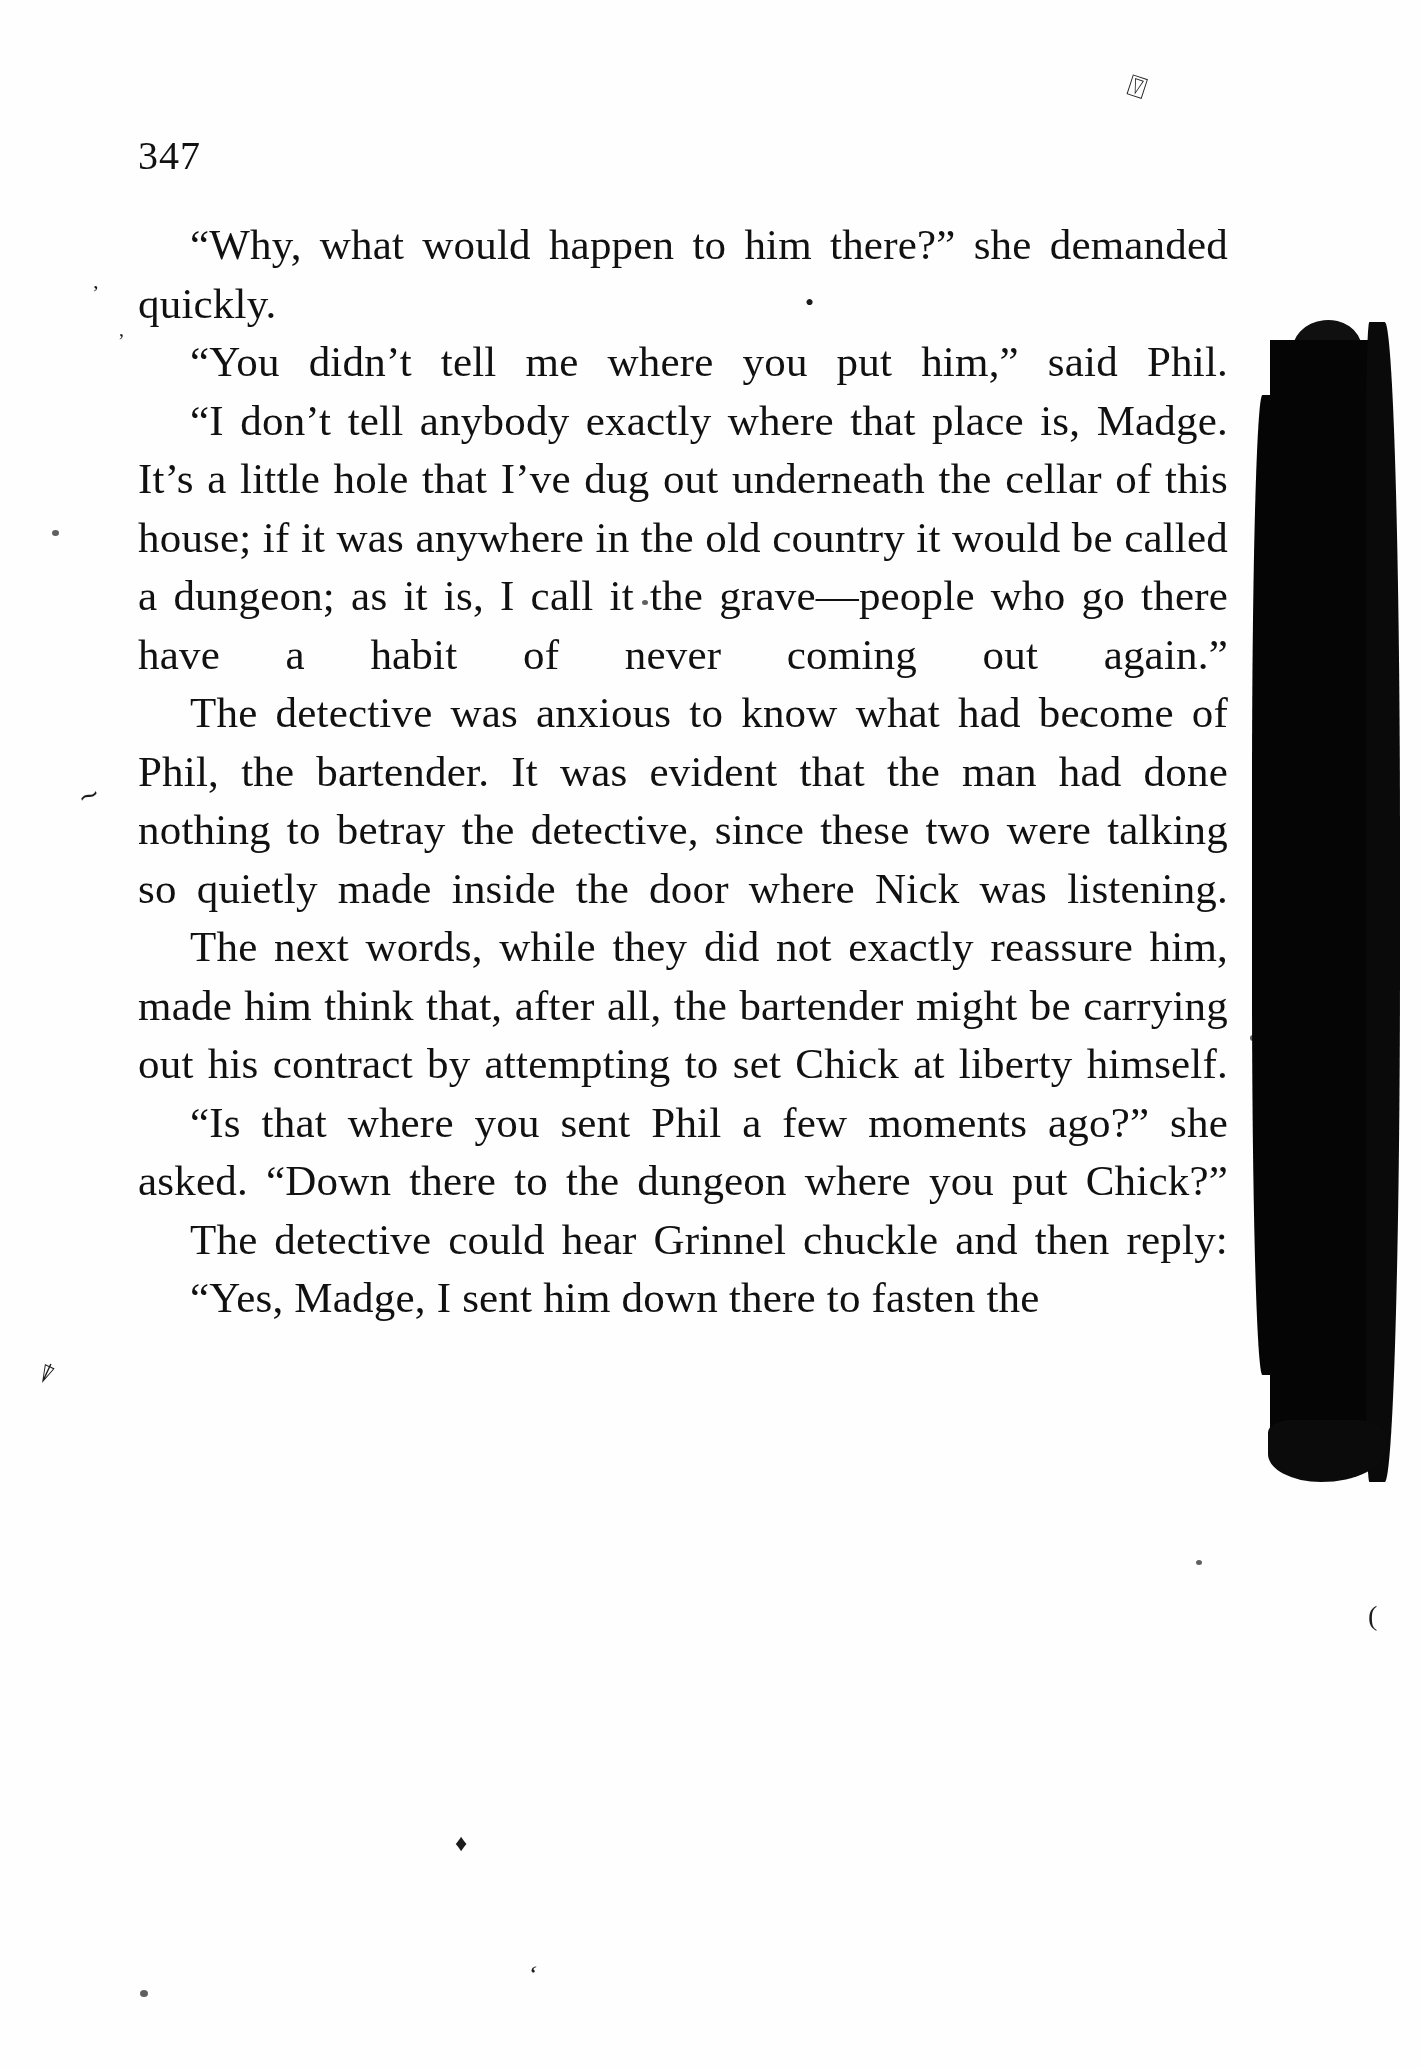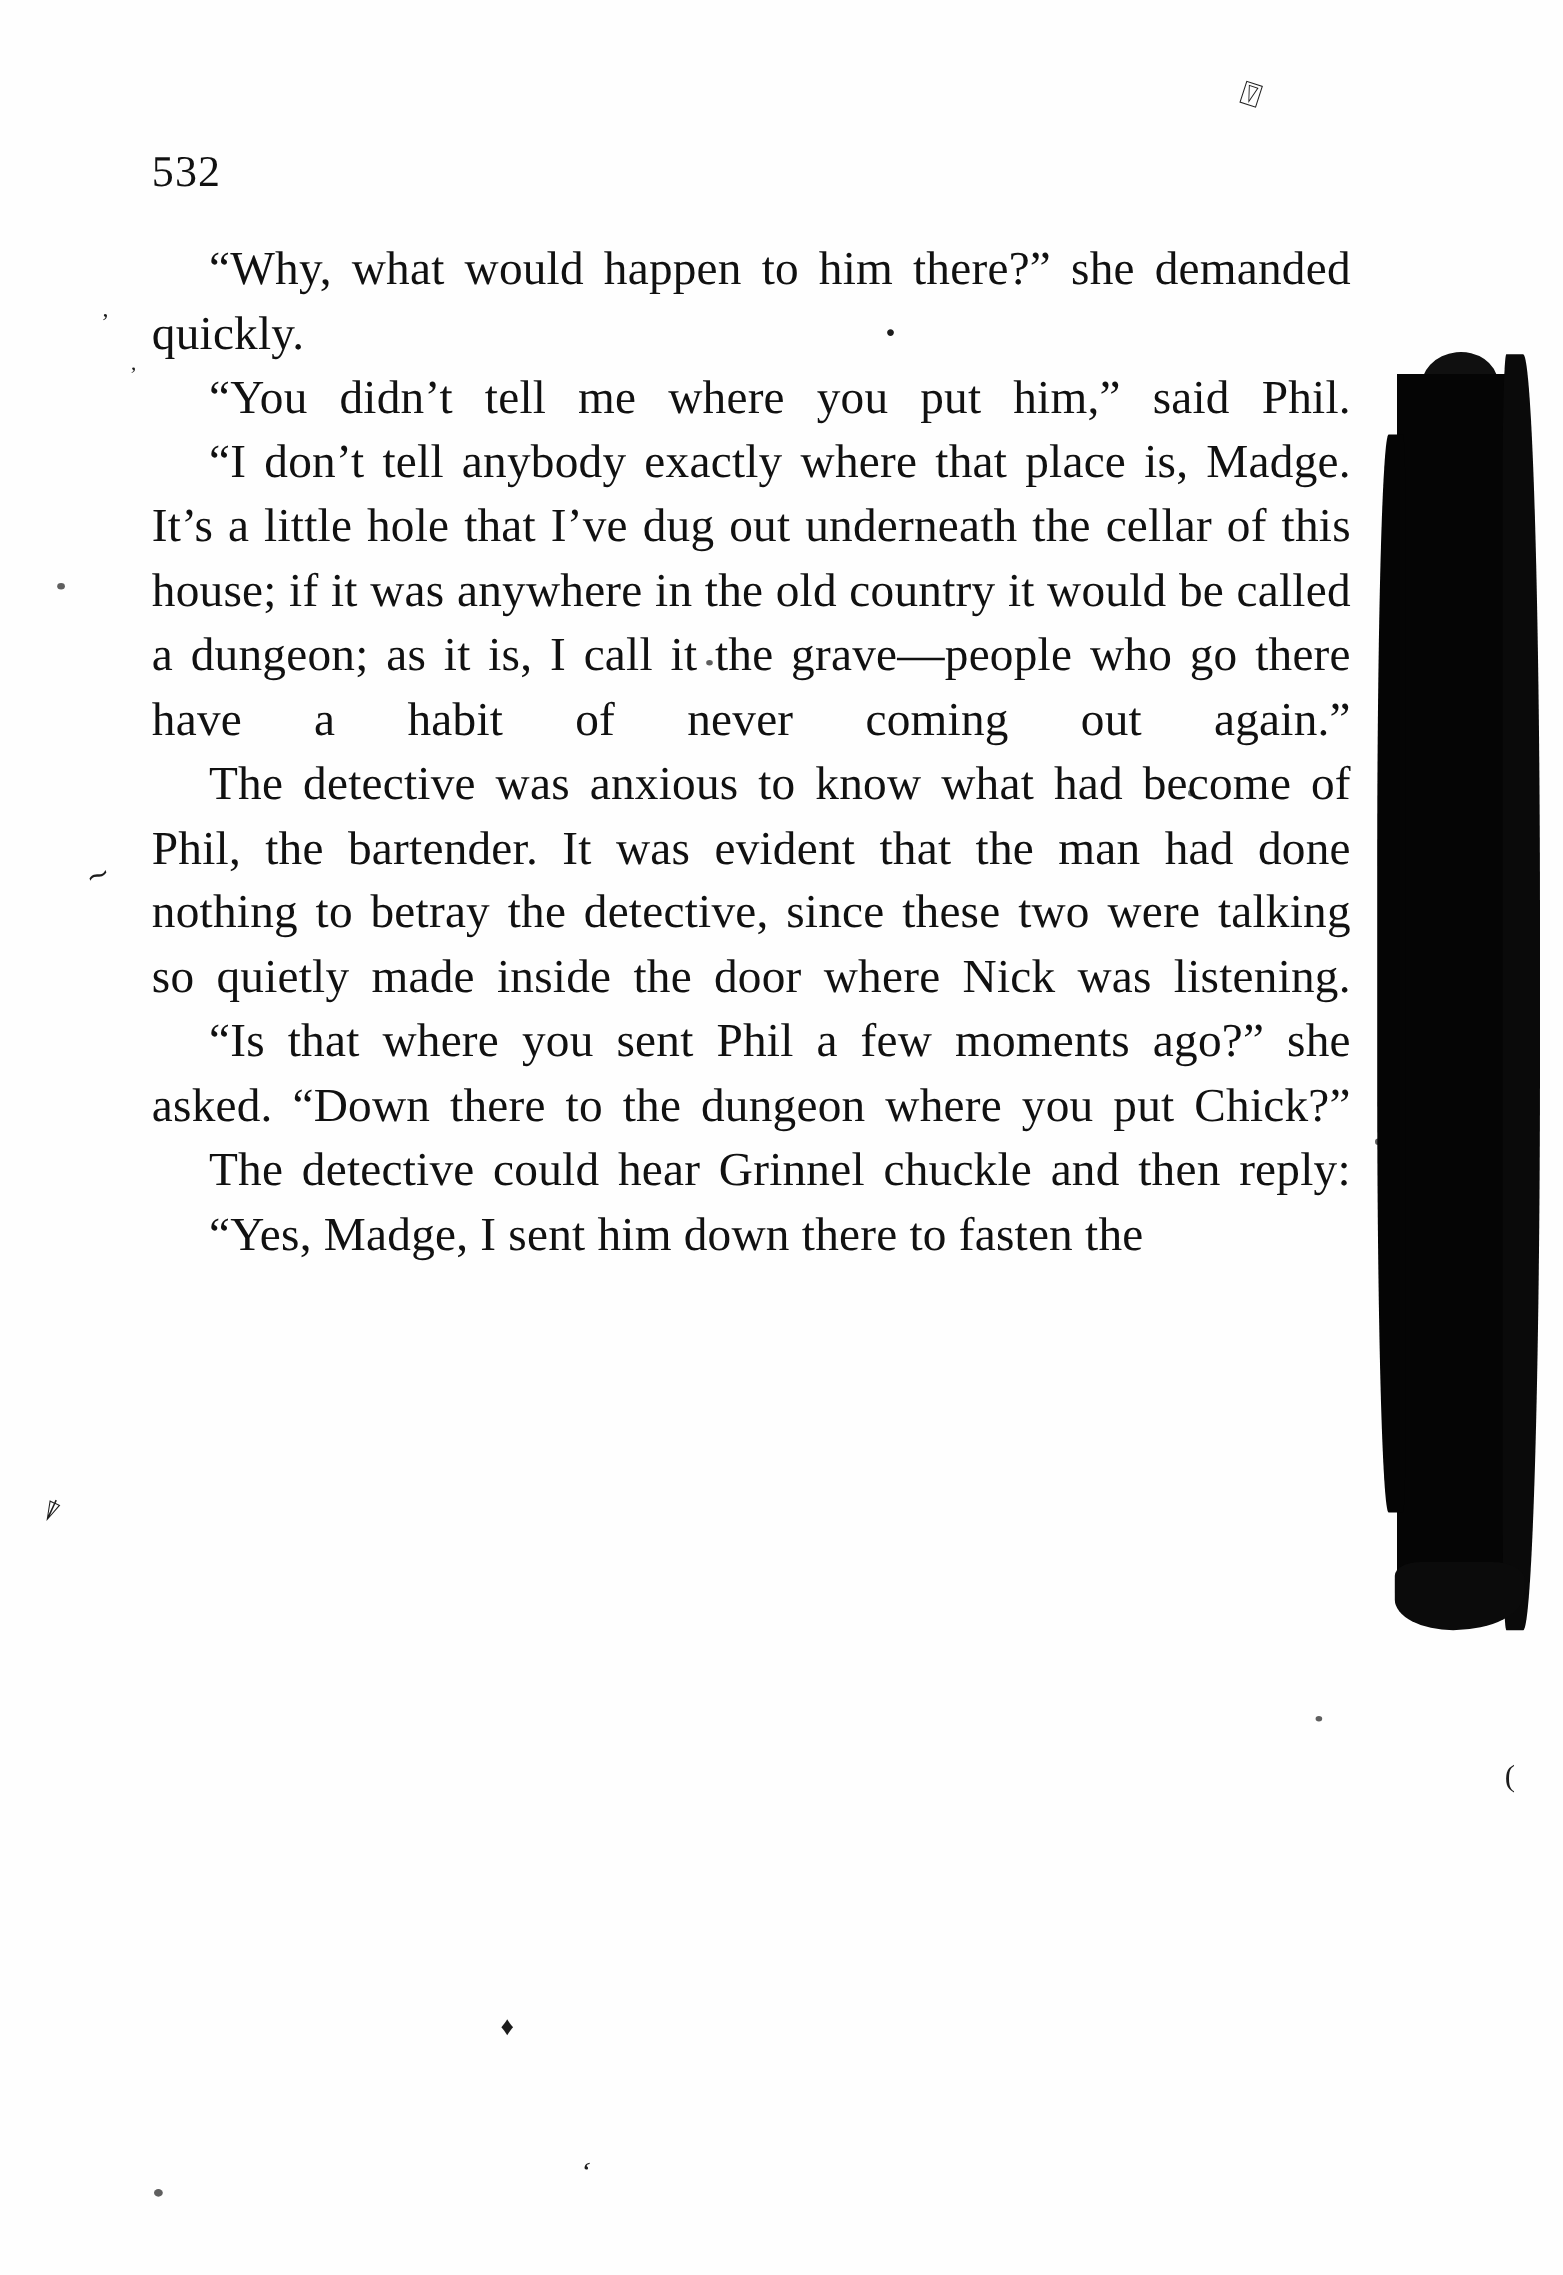--- a/index.html
+++ b/index.html
@@ -153,32 +153,33 @@
   <span class="speck" style="left:1250px;top:1035px; width:6px;  height:6px;"></span>
   <span class="speck" style="left:1258px;top:478px;  width:7px;  height:6px;"></span>
 
   <div id="ink-blot-top"></div>
   <div id="ink-blot"></div>
   <div id="ink-blot-bottom"></div>
 
   <div id="text-column">
 
     <div id="running-head">
-      <div id="folio">532</div>
+      <div id="folio">347</div>
     </div>
 
     <p class="para full-just"><span class="indent"></span><span>“Why, what would happen to him there?” she demanded quickly.</span></p>
 
 
     <p class="para full-just"><span class="indent"></span><span>“You didn’t tell me where you put him,” said Phil.</span></p>
 
     <p class="para full-just"><span class="indent"></span><span>“I don’t tell anybody exactly where that place is, Madge. It’s a little hole that I’ve dug out underneath the cellar of this house; if it was anywhere in the old country it would be called a dungeon; as it is, I call it the grave—people who go there have a habit of never coming out again.”</span></p>
 
     <p class="para full-just"><span class="indent"></span><span>The detective was anxious to know what had become of Phil, the bartender. It was evident that the man had done nothing to betray the detective, since these two were talking so quietly made inside the door where Nick was listening.</span></p>
 
+    <p class="para full-just"><span class="indent"></span><span>The next words, while they did not exactly reassure him, made him think that, after all, the bartender might be carrying out his contract by attempting to set Chick at liberty himself.</span></p>
 
     <p class="para full-just"><span class="indent"></span><span>“Is that where you sent Phil a few moments ago?” she asked. “Down there to the dungeon where you put Chick?”</span></p>
 
     <p class="para full-just"><span class="indent"></span><span>The detective could hear Grinnel chuckle and then reply:</span></p>
 
     <p class="para"><span class="indent"></span><span>“Yes, Madge, I sent him down there to fasten the</span></p>
 
   </div>
 </div>
 

